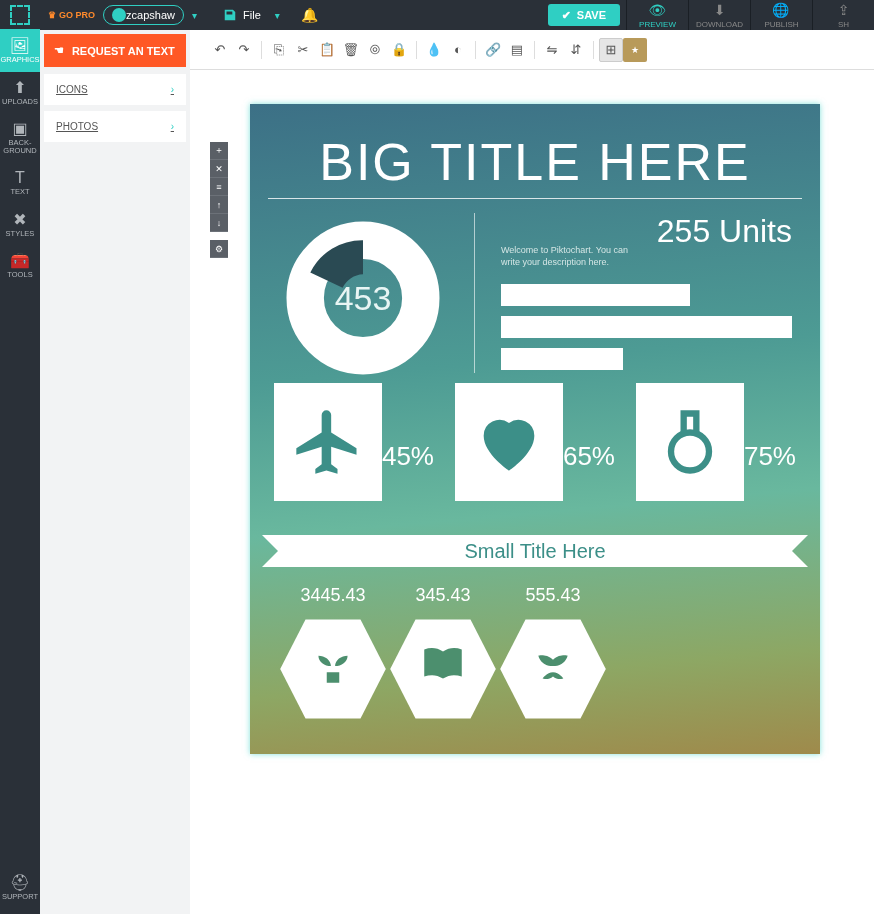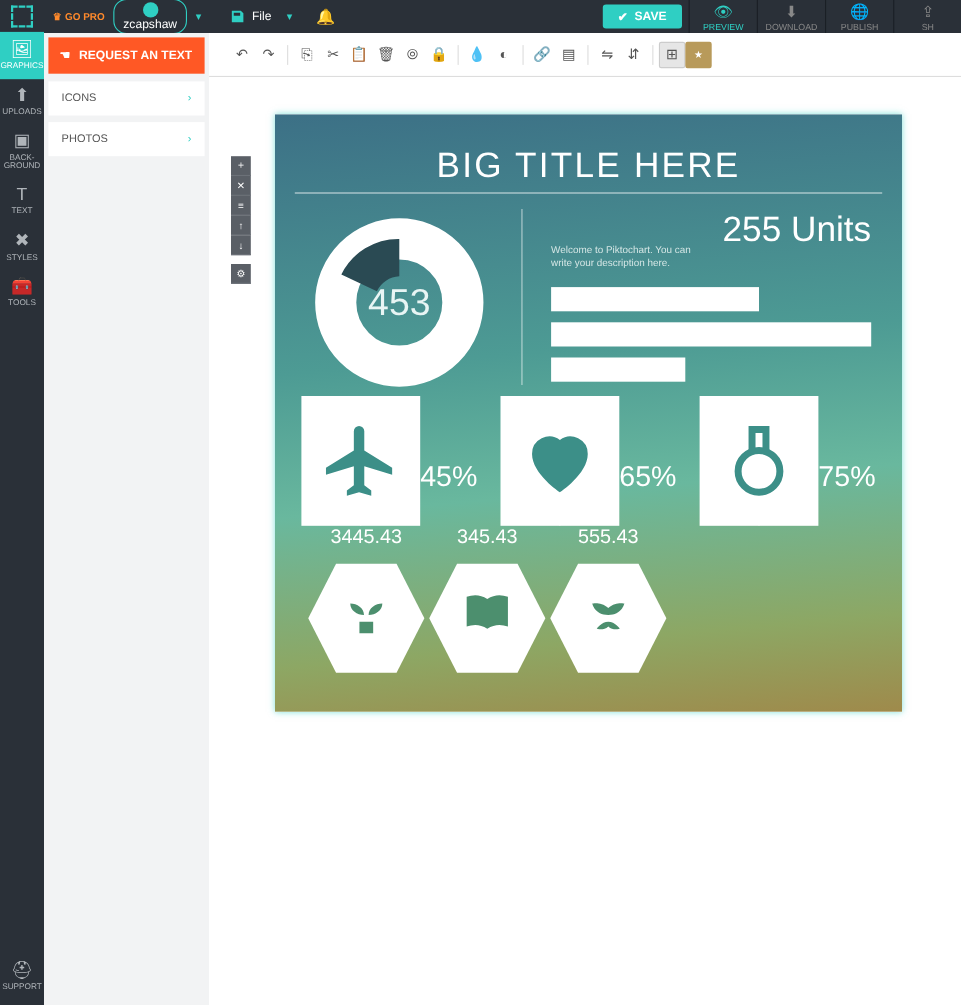--- a/index.html
+++ b/index.html
@@ -3,21 +3,21 @@
 <meta charset="utf-8">
 <style>
 * { margin:0; padding:0; box-sizing:border-box; font-family:Arial,Helvetica,sans-serif; }
 body { width:874px; height:914px; overflow:hidden; background:#2a3038; display:flex; flex-direction:column; }
 
 
 .topbar { height:30px; background:#2a3038; display:flex; align-items:center; color:#fff; font-size:11px; }
 .logo { width:40px; height:30px; display:flex; align-items:center; justify-content:center; border-bottom:1px solid #2fcfc3; }
 .logo-sq { width:20px; height:20px; border:2px dashed #2fcfc3; }
 .gopro { color:#ff8a2c; font-weight:bold; margin:0 8px; display:flex; align-items:center; gap:3px; font-size:9px; }
-.user-pill { display:flex; align-items:center; gap:0; border:1px solid #2fcfc3; border-radius:12px; padding:2px 8px; color:#fff; font-size:11px; cursor:pointer;flex-direction:column; }
+.user-pill { display:flex; align-items:center; gap:0; border:1px solid #2fcfc3; border-radius:12px; padding:2px 8px; color:#fff; font-size:11px; cursor:pointer; }
 .user-avatar { width:14px; height:14px; border-radius:50%; background:#2fcfc3; display:inline-block; }
 .chev { color:#2fcfc3; font-size:10px; margin:0 8px; }
 .file-menu { display:flex; align-items:center; gap:6px; margin-left:18px; color:#fff; cursor:pointer; }
 .disk-icon { width:14px; height:14px; }
 .bell { color:#555; margin-left:14px; font-size:14px; }
 .top-right { margin-left:auto; display:flex; align-items:stretch; height:30px; }
 .save-btn { background:#2fcfc3; color:#fff; display:flex; align-items:center; gap:6px; padding:0 14px; font-size:11px; font-weight:bold; margin:4px 6px; border-radius:3px; cursor:pointer; }
 .top-act { width:62px; display:flex; flex-direction:column; align-items:center; justify-content:center; color:#888; font-size:8px; gap:2px; cursor:pointer; border-left:1px solid #1a1f25; }
 .top-act.preview { color:#2fcfc3; }
 .top-act .ic { font-size:14px; }
@@ -26,40 +26,40 @@
 .main { flex:1; display:flex; min-height:0; }
 
 .leftnav { width:40px; background:#2a3038; display:flex; flex-direction:column; align-items:center; color:#b0b5ba; font-size:7.5px; }
 .leftnav .item { width:100%; display:flex; flex-direction:column; align-items:center; gap:2px; padding:8px 0; cursor:pointer; text-align:center; line-height:1; }
 .leftnav .item.active { background:#2fcfc3; color:#fff; }
 .leftnav .nic { font-size:16px; }
 .leftnav .support { margin-top:auto; margin-bottom:6px; }
 
 .panel { width:150px; background:#f2f3f4; display:flex; flex-direction:column; }
 .req-icon { background:#ff5825; color:#fff; font-size:11px; font-weight:bold; display:flex; align-items:center; gap:8px; padding:10px 10px; margin:4px; cursor:pointer; }
-.panel-tab { background:#fff; margin:3px 4px; padding:10px 12px; font-size:10px; color:#555; display:flex; align-items:center; cursor:pointer; }
+.panel-tab { background:#fff; margin:3px 4px; padding:10px 12px; font-size:10px; color:#555; display:flex; align-items:center; cursor:pointer;text-decoration:underline; }
 .panel-tab .arr { margin-left:auto; color:#2fcfc3; font-size:10px; }
 
 .workarea { flex:1; background:#fff; position:relative; display:flex; flex-direction:column; }
 .toolbar { height:40px; border-bottom:1px solid #ddd; display:flex; align-items:center; padding:0 18px; gap:0; }
 .tb-btn { width:24px; height:24px; display:flex; align-items:center; justify-content:center; color:#555; font-size:13px; cursor:pointer; }
 .tb-sep { width:1px; height:18px; background:#ddd; margin:0 5px; }
 .tb-btn.active { background:#e6e6e6; border:1px solid #ccc; border-radius:2px; }
 .tb-btn.flag { background:#b89a5a; border-radius:2px; color:#fff; font-size:9px; }
 
 .canvas-wrap { flex:1; overflow:auto; background:#fff; position:relative; padding:34px 20px 20px 40px; }
 .side-tools { position:absolute; left:20px; top:72px; width:18px; display:flex; flex-direction:column; }
 .st-btn { width:18px; height:18px; background:#5a5f66; color:#fff; font-size:9px; display:flex; align-items:center; justify-content:center; border-bottom:1px solid #6c7178; cursor:pointer; }
 .st-gear { margin-top:8px; }
 
 .canvas { width:570px; margin-left:20px; padding:28px 18px 40px 18px; color:#fff; position:relative;
   background:linear-gradient(175deg,#3c7086 0%,#4d9b94 40%,#69b89e 62%,#8da764 85%,#9f8a4b 100%);
   box-shadow:0 0 6px rgba(47,207,195,.6);
 }
-.big-title { font-size:32px; font-weight:200; letter-spacing:2px; text-align:center; margin-bottom:6px; }
+.big-title { font-size:52px; font-weight:200; letter-spacing:2px; text-align:center; margin-bottom:6px; }
 .hr { border-top:1px solid rgba(255,255,255,.8); margin:4px 0 14px 0; }
 
 .row1 { display:flex; gap:26px; padding:0 10px; }
 .donut-wrap { position:relative; width:170px; height:170px; flex:none; }
 .donut-val { position:absolute; inset:0; display:flex; align-items:center; justify-content:center; font-size:34px; font-weight:300; color:#e8f5f4; }
 .vline { width:1px; background:rgba(255,255,255,.6); height:160px; }
 .col-r { flex:1; display:flex; flex-direction:column; gap:10px; }
 .desc-units { display:flex; align-items:flex-start; gap:12px; }
 .desc { font-size:9px; color:#d4e6e5; line-height:1.35; flex:1;margin-top:31px; }
 .units { font-size:32px; font-weight:300; white-space:nowrap; }
@@ -301,20 +301,23 @@
             <div class="bubble">
               <svg viewBox="0 0 24 24" fill="none" stroke="#3c8f88" stroke-width="2">
                   <circle cx="12" cy="15" r="6"></circle>
                   <path d="M10 9V3h4v6"></path>
                 </svg>
             </div>
             <div class="pct">75%</div>
           </div>
         </div>
 
+        <div class="ribbon">
+          <span class="ribbon-text">Small Title Here</span>
+        </div>
 
         <div class="hexrow">
           <div class="hexcol">
             <div class="hexval">3445.43</div>
             <div class="hex">
               <svg class="hexshape" viewBox="0 0 100 100">
                   <polygon points="25,5 75,5 98,50 75,95 25,95 2,50" fill="#fff"></polygon>
                 </svg>
               <svg class="hic" viewBox="0 0 24 24" fill="#4c8f6e">
                   <path d="M11 13c0-3-3-5-6-5 0 3 3 5 6 5zm2 0c3 0 6-2 6-5-3 0-6 2-6 5zm-1 0v3H9v5h6v-5h-3v-3z"></path>

